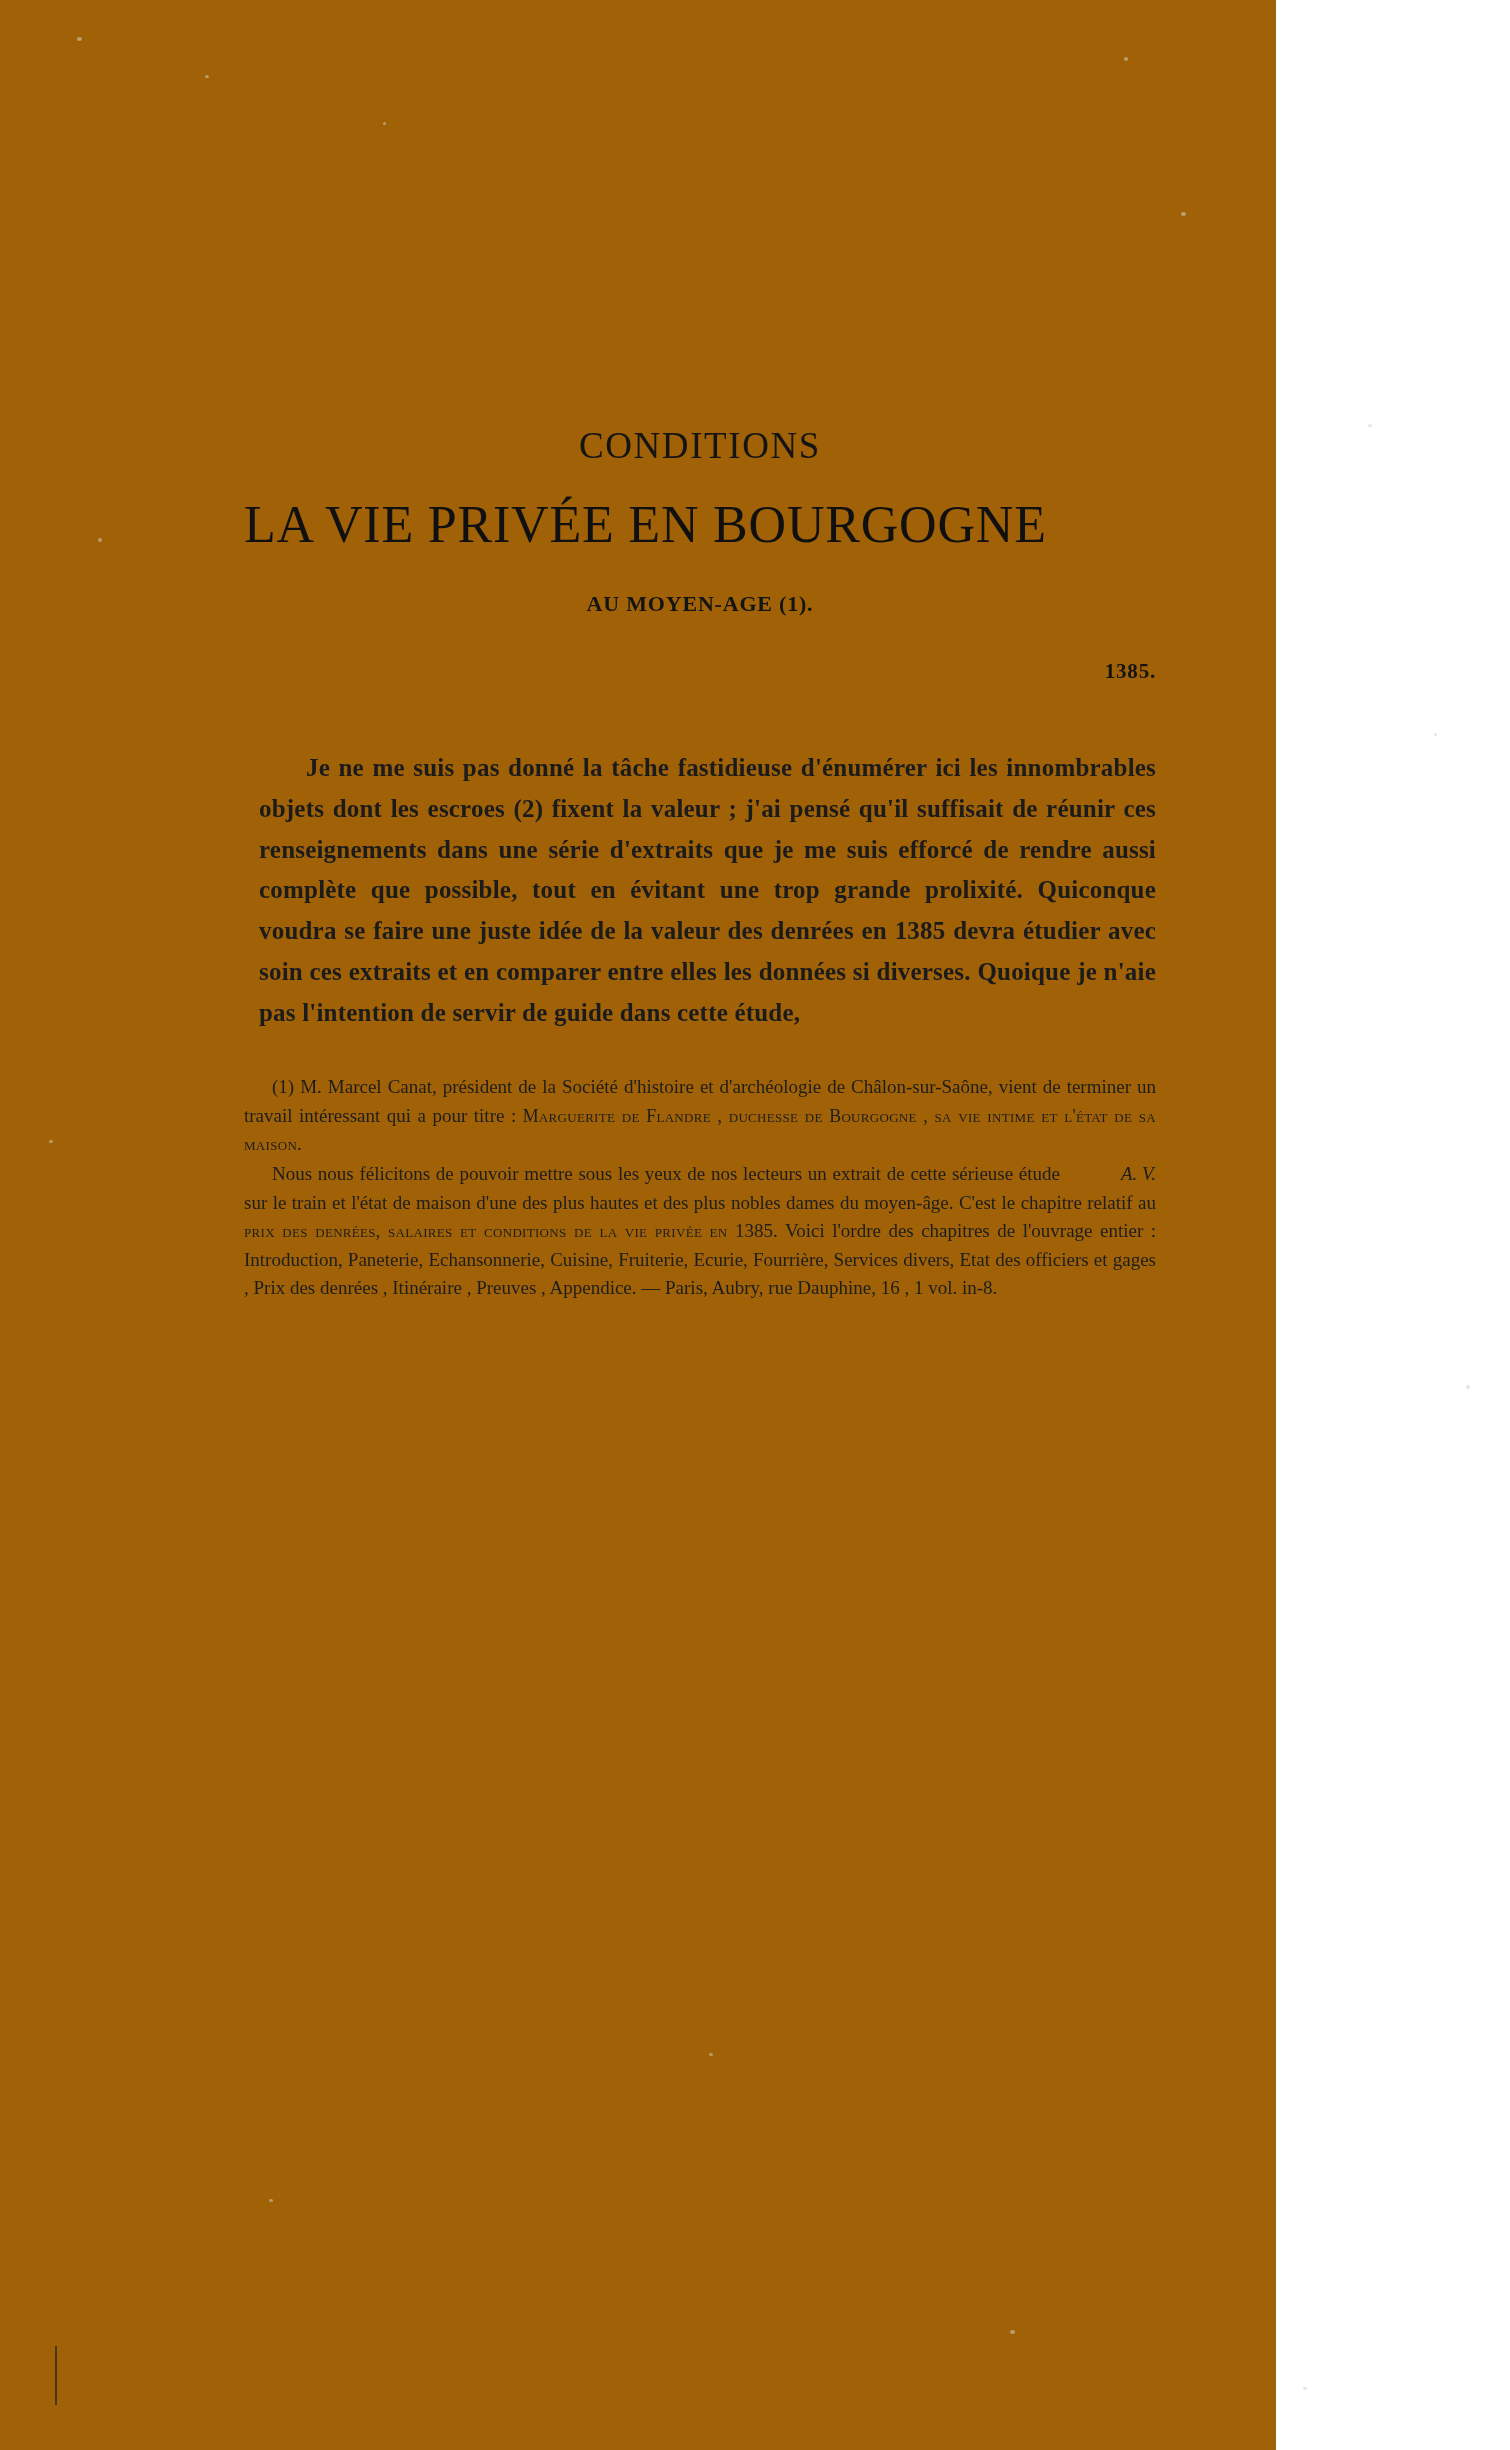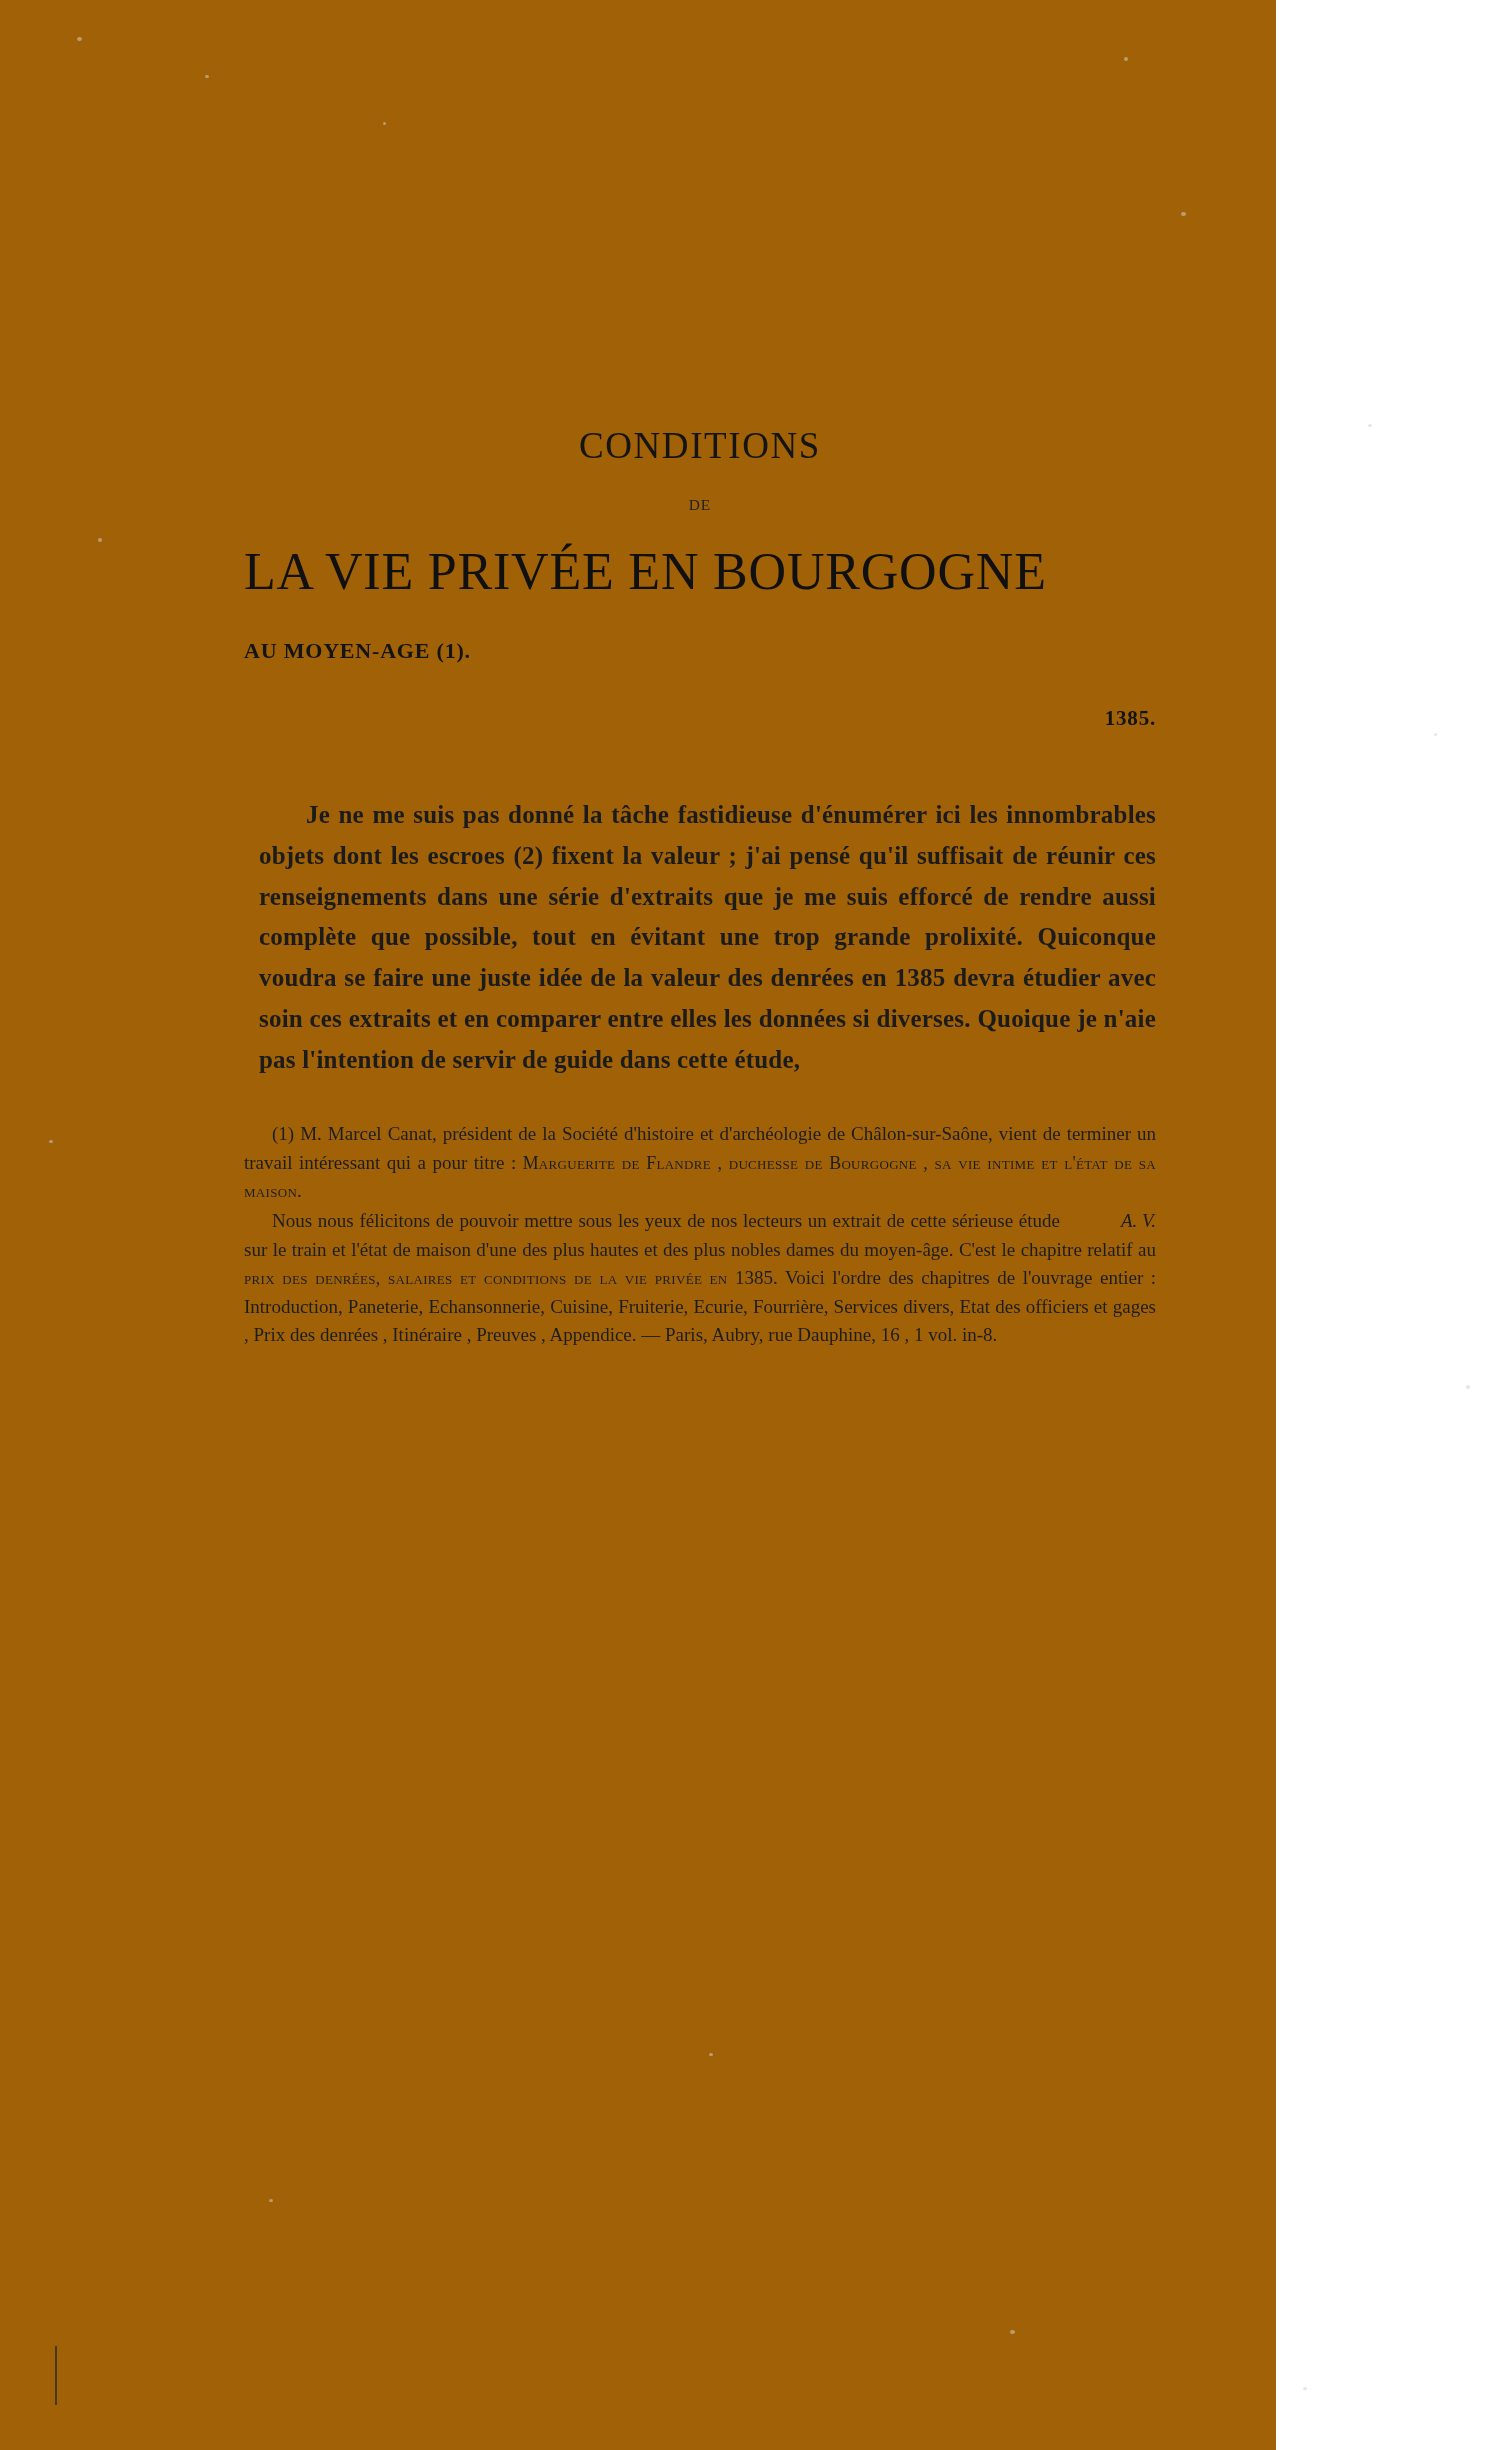--- a/index.html
+++ b/index.html
@@ -51,21 +51,21 @@
     color: #222;
   }
   .title-sub {
     text-align: left;
     font-size: 52px;
     letter-spacing: 0.8px;
     margin-top: 28px;
     color: #101010;
   }
   .title-third {
-    text-align: left;
+    text-align: center;
     font-size: 22px;
     letter-spacing: 0.8px;
     margin-top: 37px;
     font-weight: bold;
     color: #141414;
   }
   .title-year {
     text-align: right;
     font-size: 21px;
     margin-top: 42px;
@@ -136,21 +136,20 @@
   <div class="speckle" style="left:49px;  top:1140px;width:4.1px; height:3.3px;"></div>
   <div class="speckle" style="left:1466px;top:1385px;width:4.1px; height:4.1px;"></div>
   <div class="speckle" style="left:269px; top:2199px;width:4.1px; height:3.3px;"></div>
   <div class="speckle" style="left:709px; top:2053px;width:4.1px; height:3.3px;"></div>
   <div class="speckle" style="left:1010px;top:2330px;width:4.9px; height:4.1px;"></div>
   <div class="speckle" style="left:1303px;top:2387px;width:4.1px; height:3.3px;"></div>
 
   <div class="content">
 
     <div class="title-main">CONDITIONS</div>
-    <div class="title-de">DE</div>
     <div class="title-sub">LA VIE PRIVÉE EN BOURGOGNE</div>
     <div class="title-third">AU MOYEN-AGE (1).</div>
     <div class="title-year">1385.</div>
 
     <div class="body-text"><span class="indent"></span><span>Je ne me suis pas donné la tâche fastidieuse d'énumérer ici les innombrables objets dont les escroes (2) fixent la valeur ; j'ai pensé qu'il suffisait de réunir ces renseignements dans une série d'extraits que je me suis efforcé de rendre aussi complète que possible, tout en évitant une trop grande prolixité. Quiconque voudra se faire une juste idée de la valeur des denrées en 1385 devra étudier avec soin ces extraits et en comparer entre elles les données si diverses. Quoique je n'aie pas l'intention de servir de guide dans cette étude,</span></div>
 
     <div class="notes">
       <p><span>(1) M. Marcel Canat, président de la Société d'histoire et d'archéologie de Châlon-sur-Saône, vient de terminer un travail intéressant qui a pour titre : </span><span class="sc">Marguerite de Flandre , duchesse de Bourgogne , sa vie intime et l'état de sa maison</span><span>.</span></p>
       <p><span class="right-sig">A. V.</span><span>Nous nous félicitons de pouvoir mettre sous les yeux de nos lecteurs un extrait de cette sérieuse étude sur le train et l'état de maison d'une des plus hautes et des plus nobles dames du moyen-âge. C'est le chapitre relatif au </span><span class="sc">prix des denrées, salaires et conditions de la vie privée en</span><span> 1385. Voici l'ordre des chapitres de l'ouvrage entier : Introduction, Paneterie, Echansonnerie, Cuisine, Fruiterie, Ecurie, Fourrière, Services divers, Etat des officiers et gages , Prix des denrées , Itinéraire , Preuves , Appendice. — Paris, Aubry, rue Dauphine, 16 , 1 vol. in-8.</span></p>
     </div>

